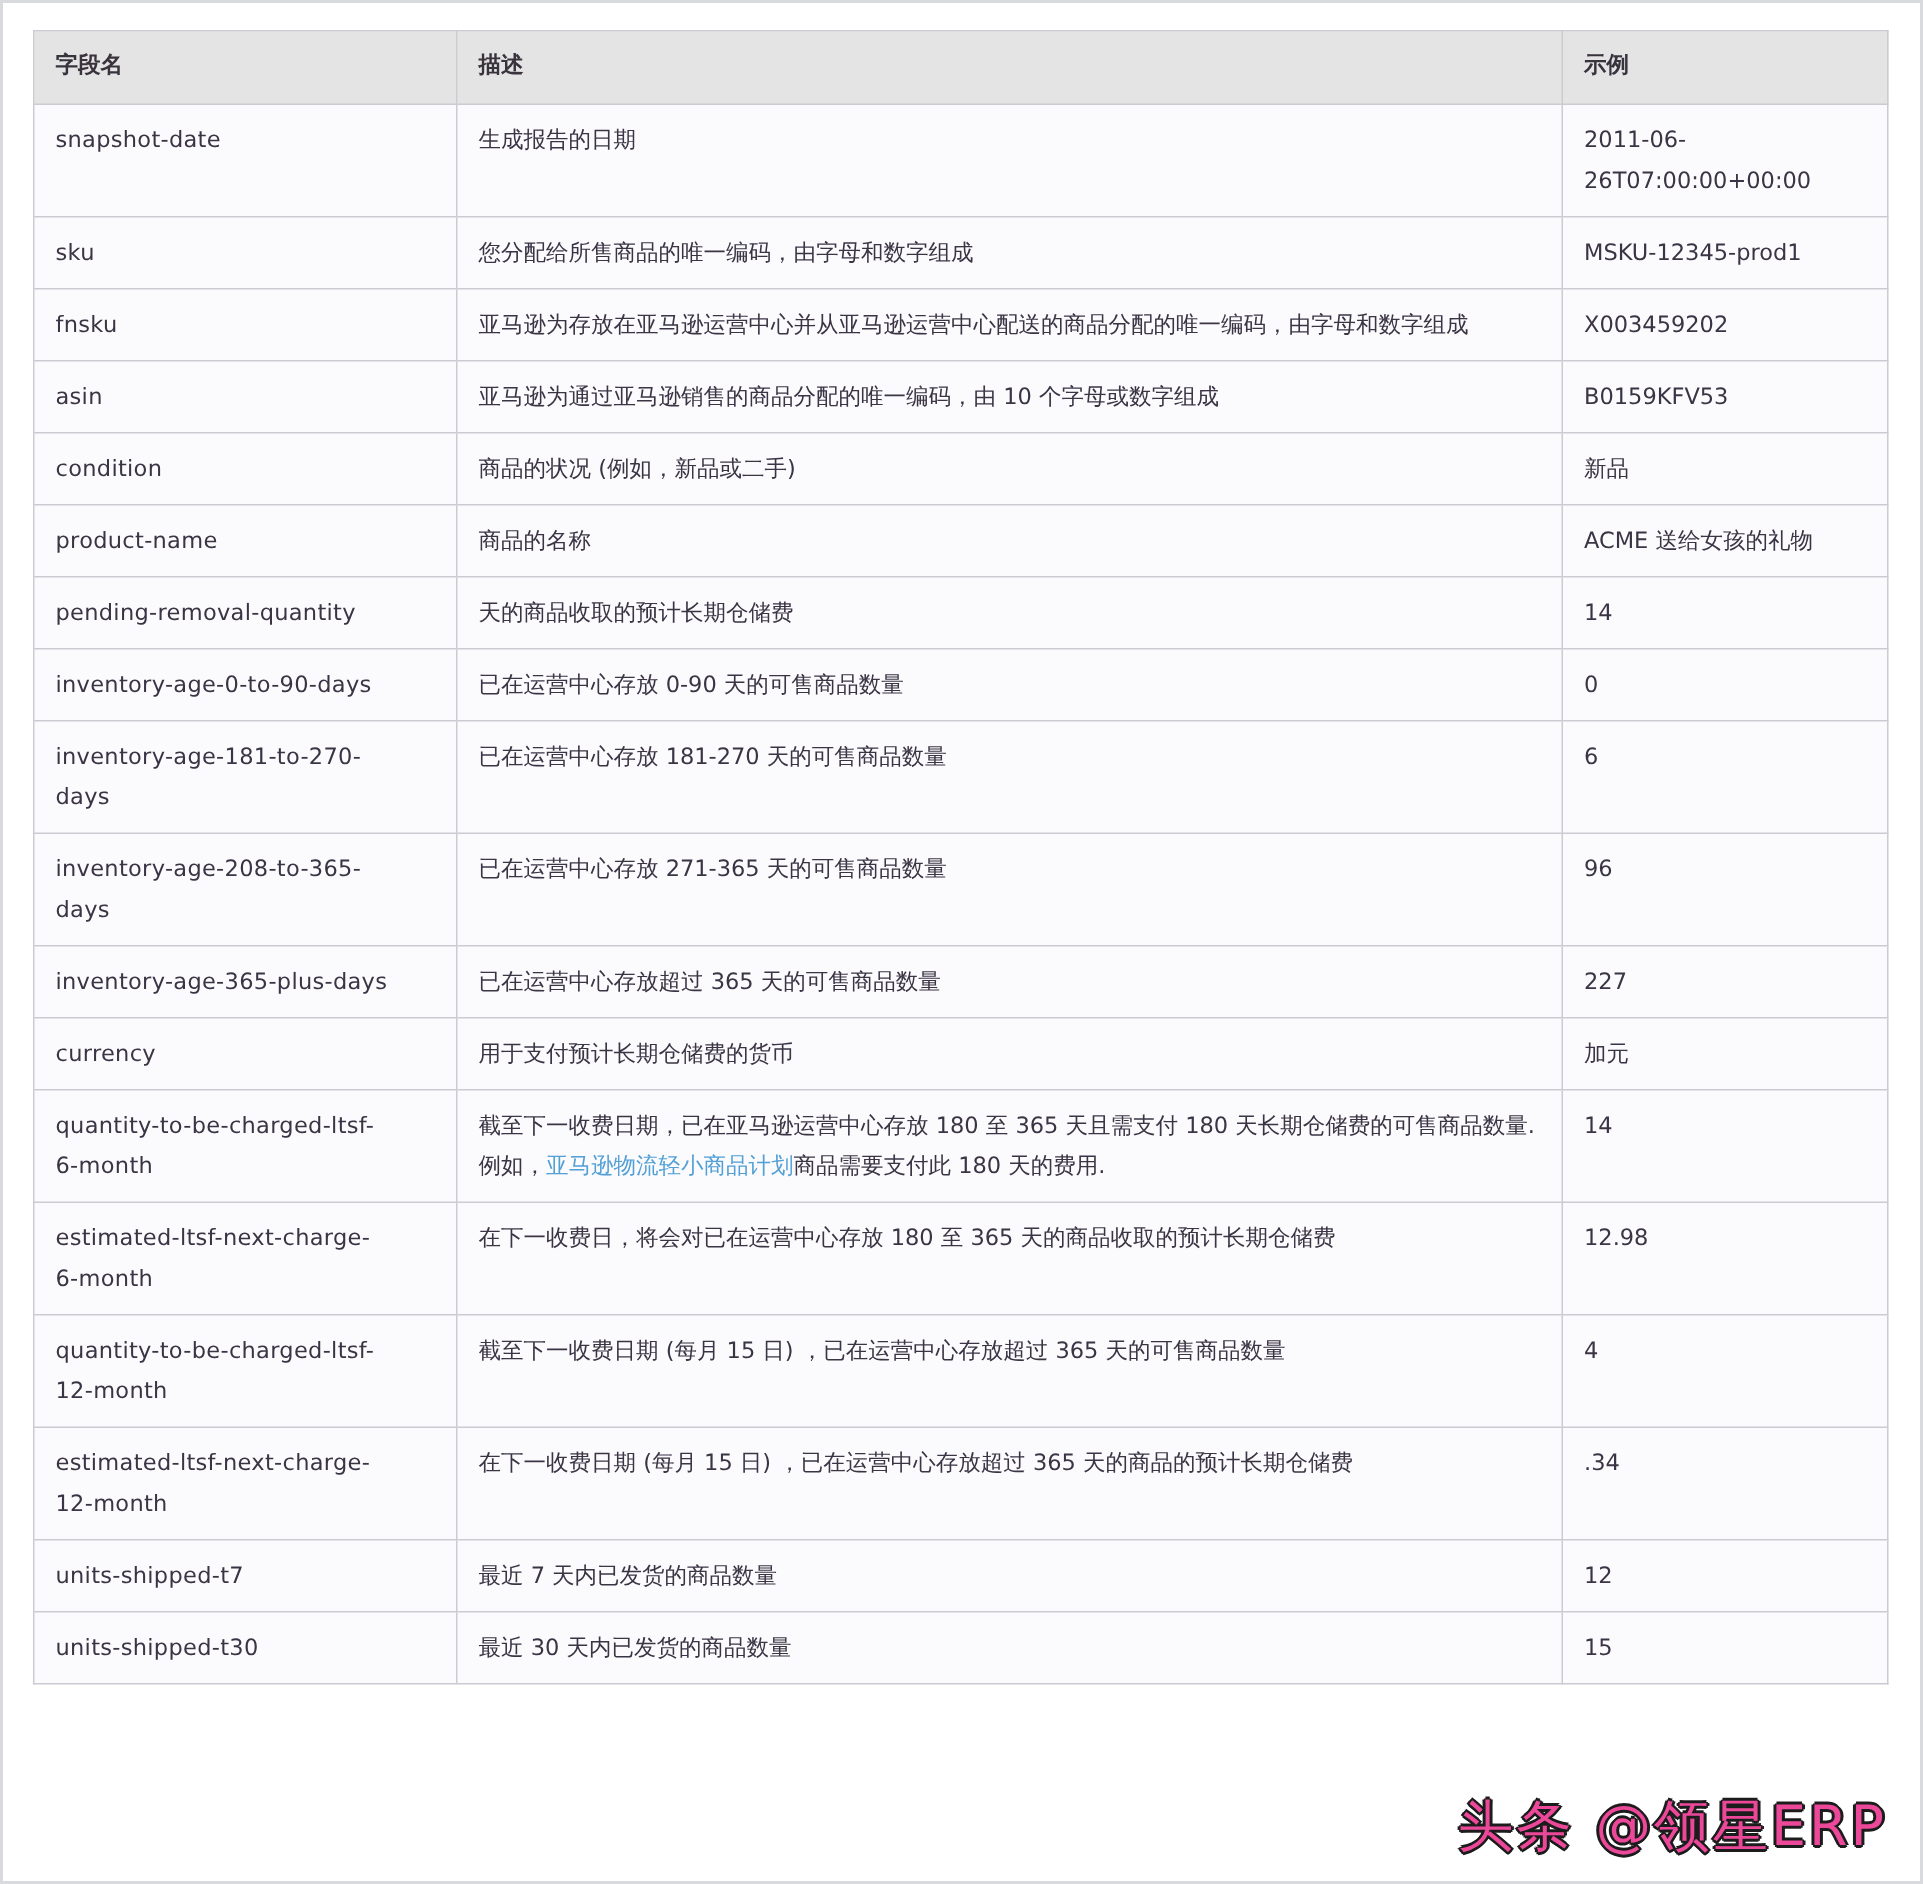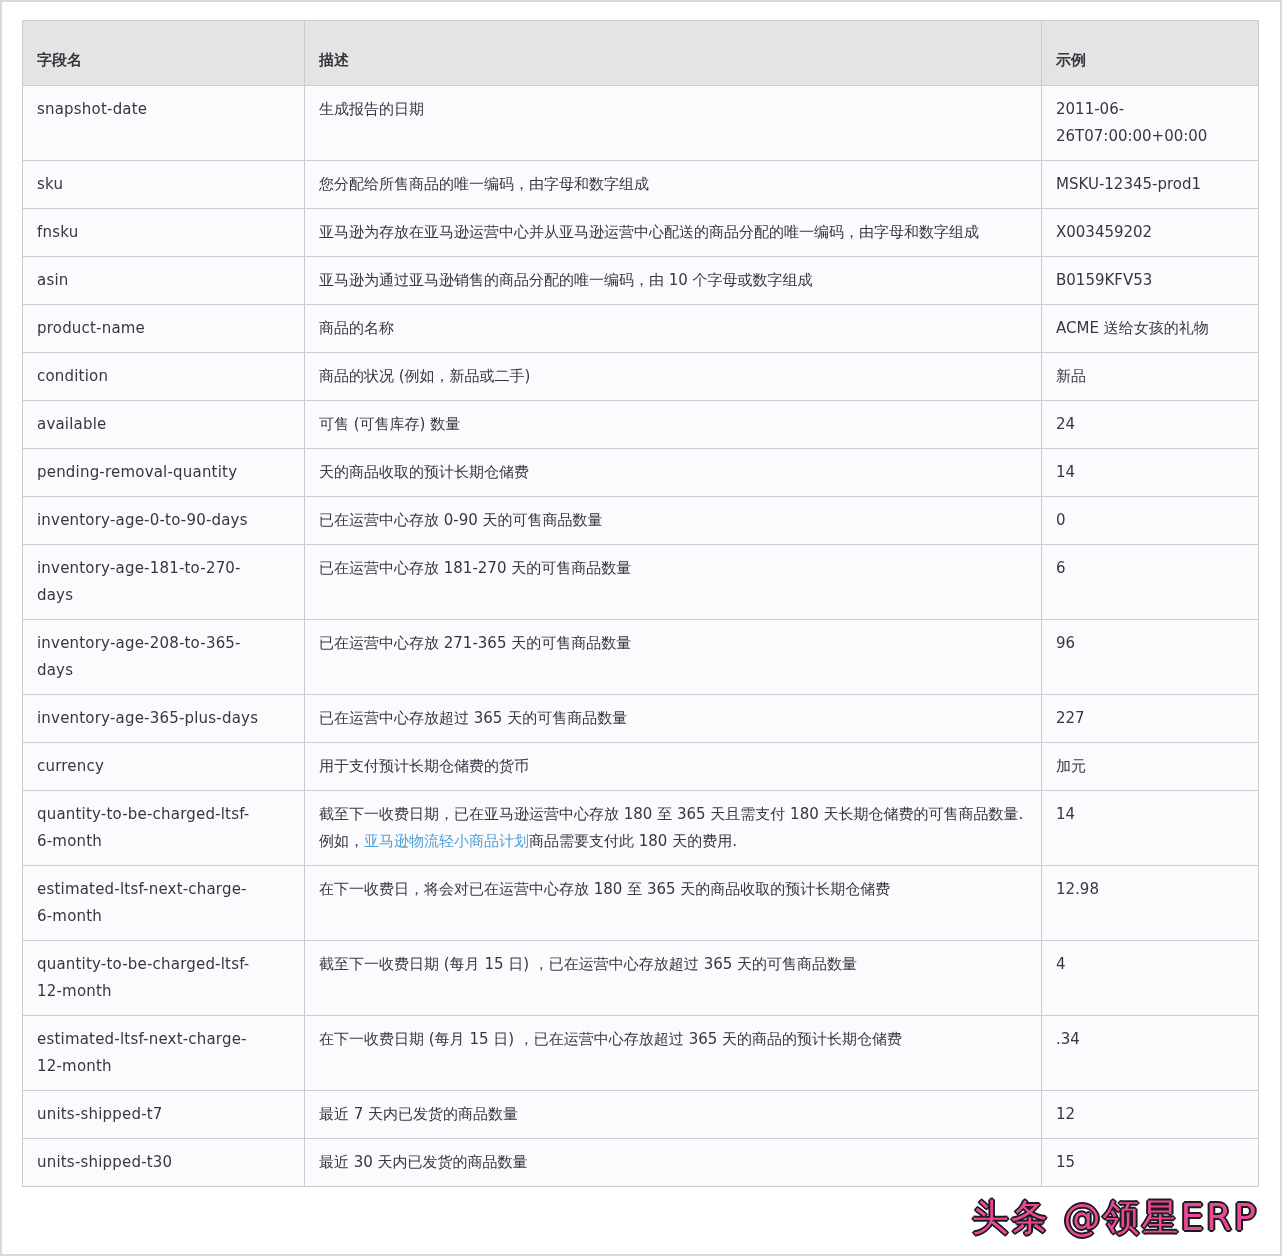--- a/index.html
+++ b/index.html
@@ -26,21 +26,21 @@
     text-align:left;
     vertical-align:top;
     font-size:15px;
     line-height:27px;
     box-sizing:border-box;
   }
   .doc-table thead th{
     background:#e4e4e5;
     color:#38333d;
     font-weight:bold;
-    padding:26px 14px 11px 14px;
+    padding:10px 14px 11px 14px;
     font-family:Liberation Serif, serif;
   }
   .doc-table tbody td{
     background:#fbfbfd;
     padding:10px 14px;
   }
   .field-inner{
     display:inline-block;
     max-width:222px;
     letter-spacing:0.2px;
@@ -99,33 +99,28 @@
           <td class="c-field"><span class="field-inner">fnsku</span></td>
           <td class="c-desc">亚马逊为存放在亚马逊运营中心并从亚马逊运营中心配送的商品分配的唯一编码，由字母和数字组成</td>
           <td class="c-example">X003459202</td>
         </tr>
         <tr>
           <td class="c-field"><span class="field-inner">asin</span></td>
           <td class="c-desc">亚马逊为通过亚马逊销售的商品分配的唯一编码，由 10 个字母或数字组成</td>
           <td class="c-example">B0159KFV53</td>
         </tr>
         <tr>
-          <td class="c-field"><span class="field-inner">product-name</span></td>
-          <td class="c-desc">商品的名称</td>
-          <td class="c-example">ACME 送给女孩的礼物</td>
-        </tr>
-        <tr>
           <td class="c-field"><span class="field-inner">condition</span></td>
           <td class="c-desc">商品的状况 (例如，新品或二手)</td>
           <td class="c-example">新品</td>
         </tr>
         <tr>
-          <td class="c-field"><span class="field-inner">available</span></td>
-          <td class="c-desc">可售 (可售库存) 数量</td>
-          <td class="c-example">24</td>
+          <td class="c-field"><span class="field-inner">product-name</span></td>
+          <td class="c-desc">商品的名称</td>
+          <td class="c-example">ACME 送给女孩的礼物</td>
         </tr>
         <tr>
           <td class="c-field"><span class="field-inner">pending-removal-quantity</span></td>
           <td class="c-desc">天的商品收取的预计长期仓储费</td>
           <td class="c-example">14</td>
         </tr>
         <tr>
           <td class="c-field"><span class="field-inner">inventory-age-0-to-90-days</span></td>
           <td class="c-desc">已在运营中心存放 0-90 天的可售商品数量</td>
           <td class="c-example">0</td>

